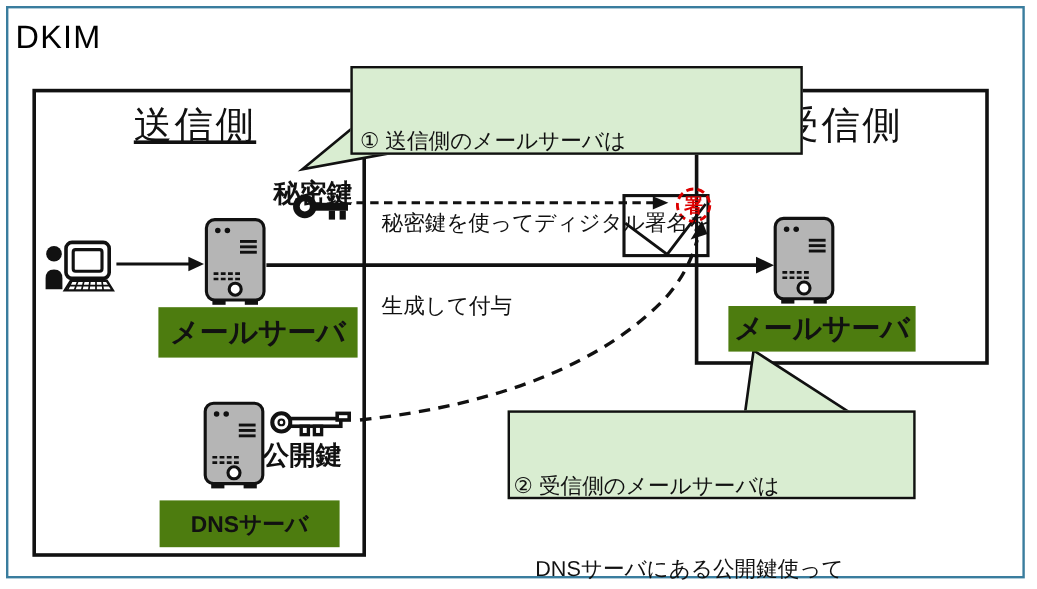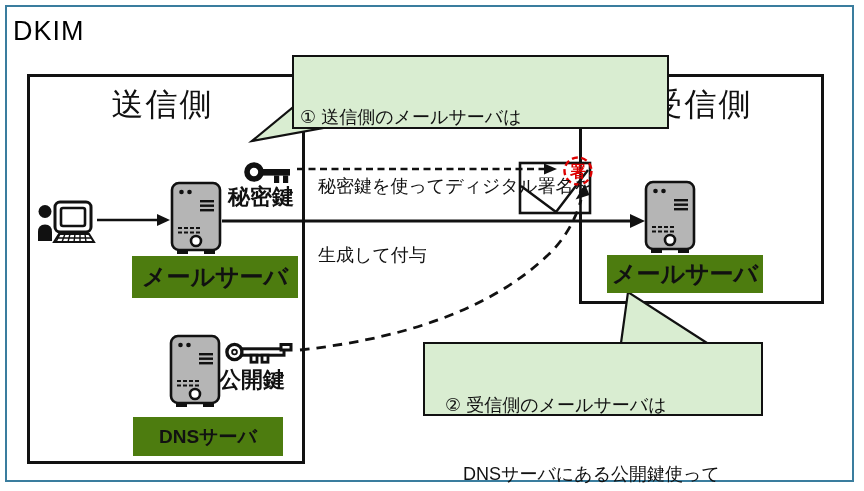--- a/index.html
+++ b/index.html
@@ -5,34 +5,34 @@
   html,body{margin:0;padding:0;background:#fff;}
   body{width:864px;height:491px;position:relative;overflow:hidden;
        font-family:"Liberation Sans","DejaVu Sans",sans-serif;color:#111;}
   .abs{position:absolute;box-sizing:border-box;}
   #frame{left:5px;top:5px;width:849px;height:477px;border:2.5px solid #3a7d9e;background:#fff;z-index:0;}
   #title{left:13px;top:16px;font-size:27px;letter-spacing:1px;color:#000000;z-index:2;}
   .region-box{border:3px solid #111;background:transparent;z-index:1;}
   #sender-box{left:27px;top:74px;width:278px;height:390px;}
   #receiver-box{left:579px;top:74px;width:245px;height:230px;}
   .region-label{font-size:32px;letter-spacing:2px;z-index:2;text-align:center;}
-  #sender-label{left:105px;top:83px;width:115px;}
+  #sender-label{left:105px;top:83px;width:115px;text-decoration:underline;}
   #receiver-label{left:644px;top:83px;width:115px;}
   .key-label{font-size:22px;font-weight:bold;z-index:4;}
-  #private-key-label{left:228px;top:146px;margin-top:36px;}
+  #private-key-label{left:228px;top:146px;}
   #public-key-label{left:219px;top:365px;}
   .node-label{background:#4d7c0f;font-weight:bold;text-align:center;z-index:6;
               display:flex;align-items:center;justify-content:center;}
   #mail-label-left{left:132px;top:256px;width:166px;height:42px;font-size:24px;}
   #mail-label-right{left:607px;top:255px;width:156px;height:38px;font-size:24px;}
   #dns-label{left:133px;top:417px;width:150px;height:39px;font-size:19px;}
   .callout{background:#d9edd1;border:2.5px solid #111;z-index:6;
            font-size:18px;line-height:23px;white-space:pre;}
   #callout-1{left:292px;top:55px;width:377px;height:74px;padding:3px 6px;}
-  #callout-2{left:423px;top:342px;width:340px;height:74px;padding:4px 20px;}
+  #callout-2{left:423px;top:342px;width:340px;height:74px;padding:4px 3px;}
   #svg-layer{position:absolute;left:0;top:0;z-index:5;pointer-events:none;}
 </style>
 </head>
 <body>
 
 <div id="frame" class="abs"></div>
 <div id="title" class="abs">DKIM</div>
 
 <div id="sender-box" class="abs region-box"></div>
 <div id="receiver-box" class="abs region-box"></div>

